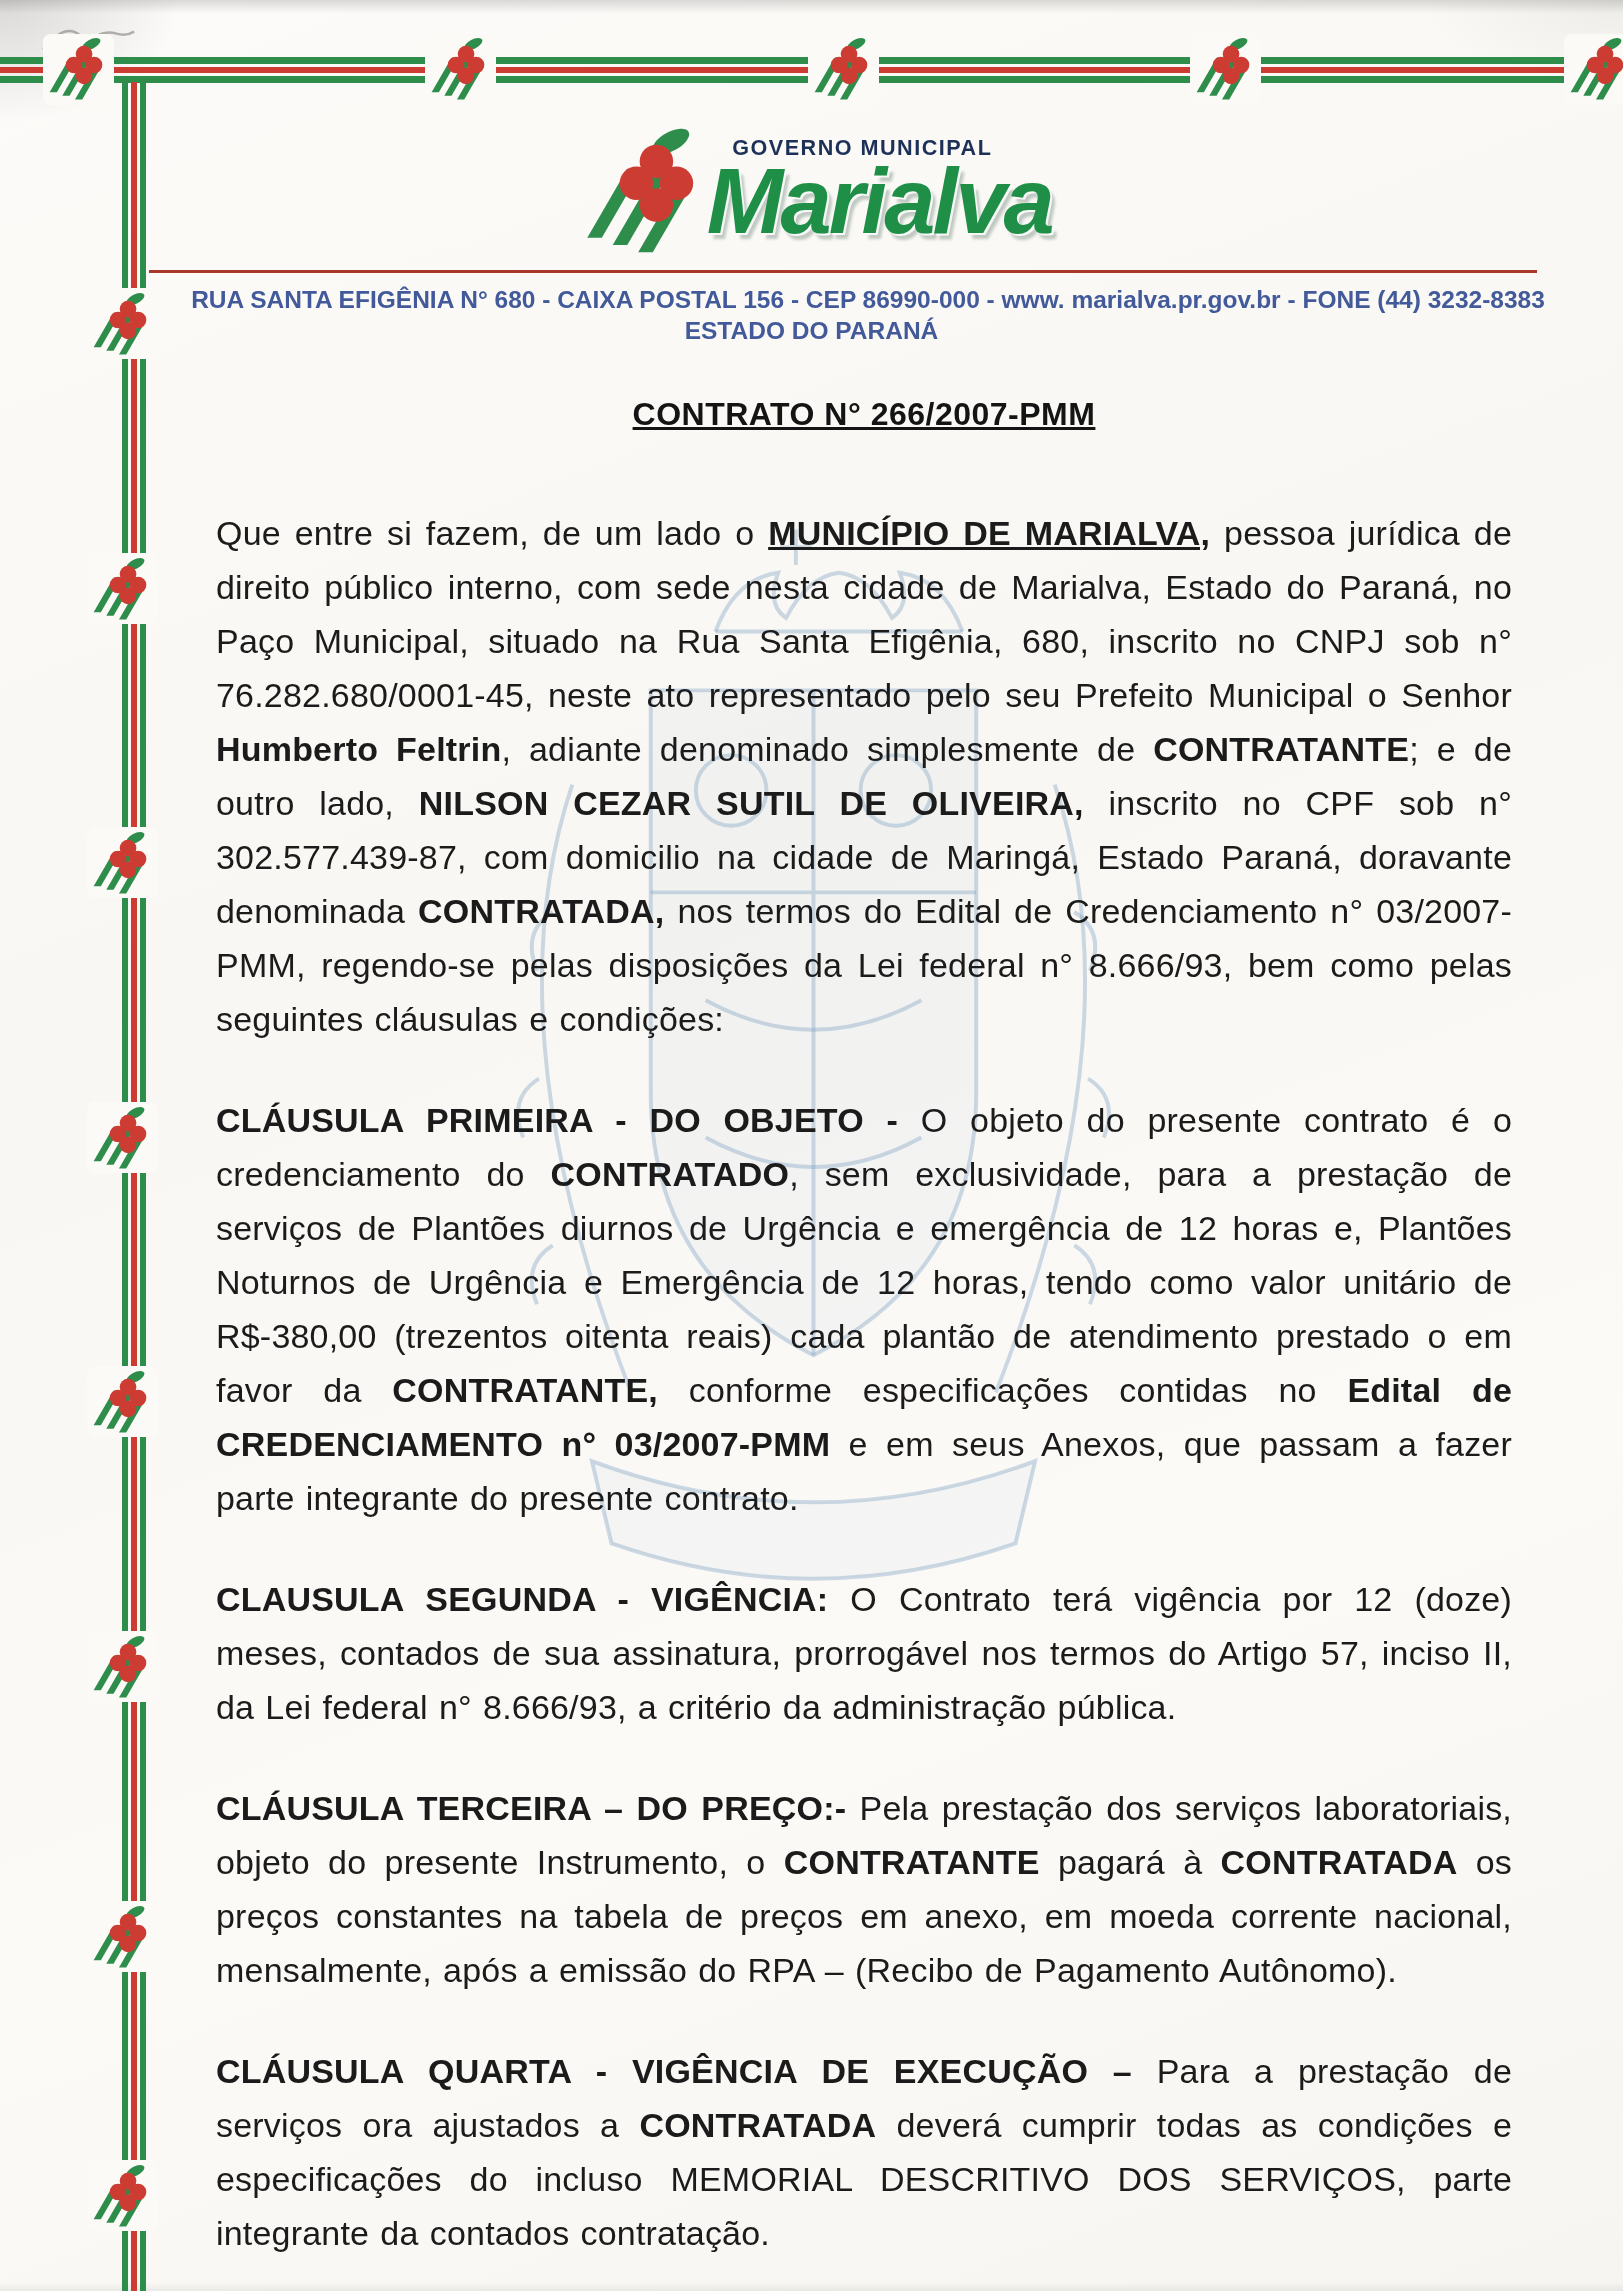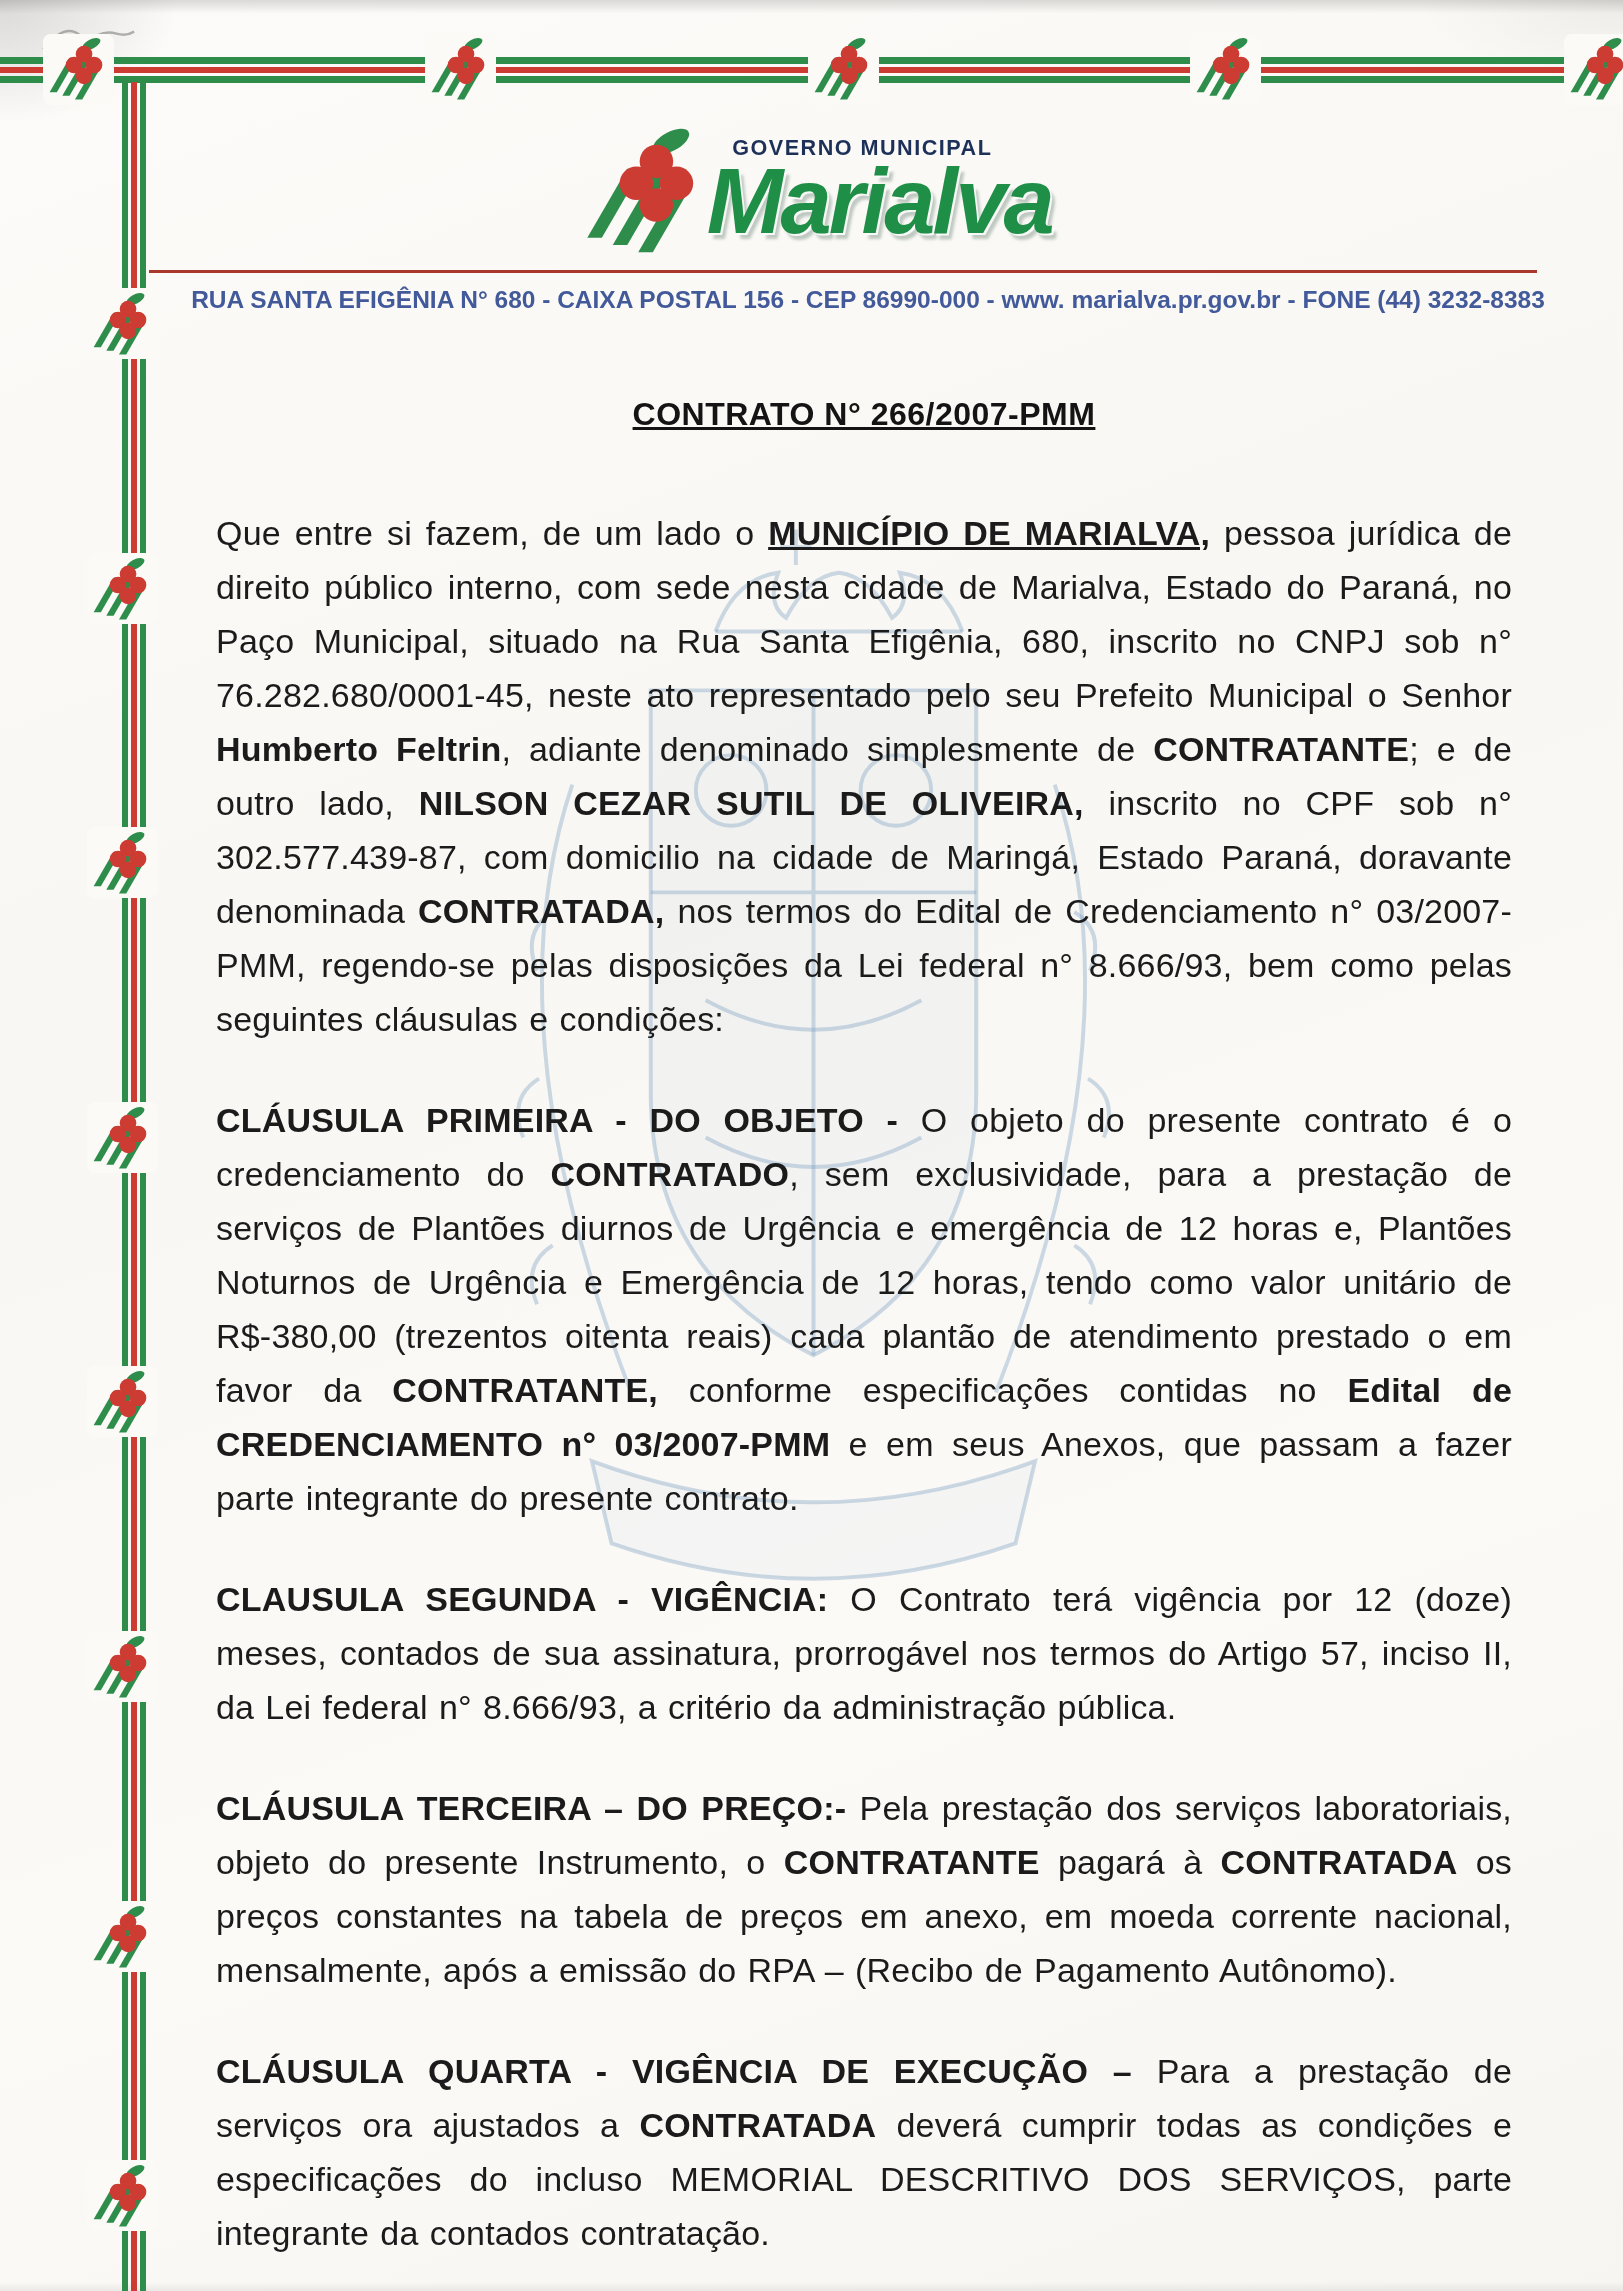--- a/index.html
+++ b/index.html
@@ -195,20 +195,21 @@
       <svg class="logo-icon" viewBox="0 0 36 36">
           <use href="#emblem"></use>
         </svg>
       <div class="logo-col">
         <div class="gov-label">GOVERNO MUNICIPAL</div>
         <div class="brand-name">Marialva</div>
       </div>
     </div>
     <div class="red-rule"></div>
     <div class="address-line">RUA SANTA EFIGÊNIA N° 680 - CAIXA POSTAL 156 - CEP 86990-000 - www. marialva.pr.gov.br - FONE (44) 3232-8383</div>
+    <div class="state-line">ESTADO DO PARANÁ</div>
   </header>
 
   <main class="content">
     <h1 class="doc-title">CONTRATO N° 266/2007-PMM</h1>
 
     <p class="para"><span>Que entre si fazem, de um lado o </span><span class="b u">MUNICÍPIO DE MARIALVA,</span><span> pessoa jurídica de direito público interno, com sede nesta cidade de Marialva, Estado do Paraná, no Paço Municipal, situado na Rua Santa Efigênia, 680, inscrito no CNPJ sob n° 76.282.680/0001-45, neste ato representado pelo seu Prefeito Municipal o Senhor </span><span class="b">Humberto Feltrin</span><span>, adiante denominado simplesmente de </span><span class="b">CONTRATANTE</span><span>; e de outro lado, </span><span class="b">NILSON CEZAR SUTIL DE OLIVEIRA,</span><span> inscrito no CPF sob n° 302.577.439-87, com domicilio na cidade de Maringá, Estado Paraná, doravante denominada </span><span class="b">CONTRATADA,</span><span> nos termos do Edital de Credenciamento n° 03/2007-PMM, regendo-se pelas disposições da Lei federal n° 8.666/93, bem como pelas seguintes cláusulas e condições:</span></p>
     <p class="para"><span class="b">CLÁUSULA PRIMEIRA - DO OBJETO - </span><span>O objeto do presente contrato é o credenciamento do </span><span class="b">CONTRATADO</span><span>, sem exclusividade, para a prestação de serviços de Plantões diurnos de Urgência e emergência de 12 horas e, Plantões Noturnos de Urgência e Emergência de 12 horas, tendo como valor unitário de R$-380,00 (trezentos oitenta reais) cada plantão de atendimento prestado o em favor da </span><span class="b">CONTRATANTE,</span><span> conforme especificações contidas no </span><span class="b">Edital de CREDENCIAMENTO n° 03/2007-PMM</span><span> e em seus Anexos, que passam a fazer parte integrante do presente contrato.</span></p>
     <p class="para"><span class="b">CLAUSULA SEGUNDA - VIGÊNCIA: </span><span>O Contrato terá vigência por 12 (doze) meses, contados de sua assinatura, prorrogável nos termos do Artigo 57, inciso II, da Lei federal n° 8.666/93, a critério da administração pública.</span></p>
     <p class="para"><span class="b">CLÁUSULA TERCEIRA – DO PREÇO:-</span><span> Pela prestação dos serviços laboratoriais, objeto do presente Instrumento, o </span><span class="b">CONTRATANTE</span><span> pagará à </span><span class="b">CONTRATADA</span><span> os preços constantes na tabela de preços em anexo, em moeda corrente nacional, mensalmente, após a emissão do RPA – (Recibo de Pagamento Autônomo).</span></p>
     <p class="para"><span class="b">CLÁUSULA QUARTA - VIGÊNCIA DE EXECUÇÃO – </span><span>Para a prestação de serviços ora ajustados a </span><span class="b">CONTRATADA</span><span> deverá cumprir todas as condições e especificações do incluso MEMORIAL DESCRITIVO DOS SERVIÇOS, parte integrante da contados contratação.</span></p>

